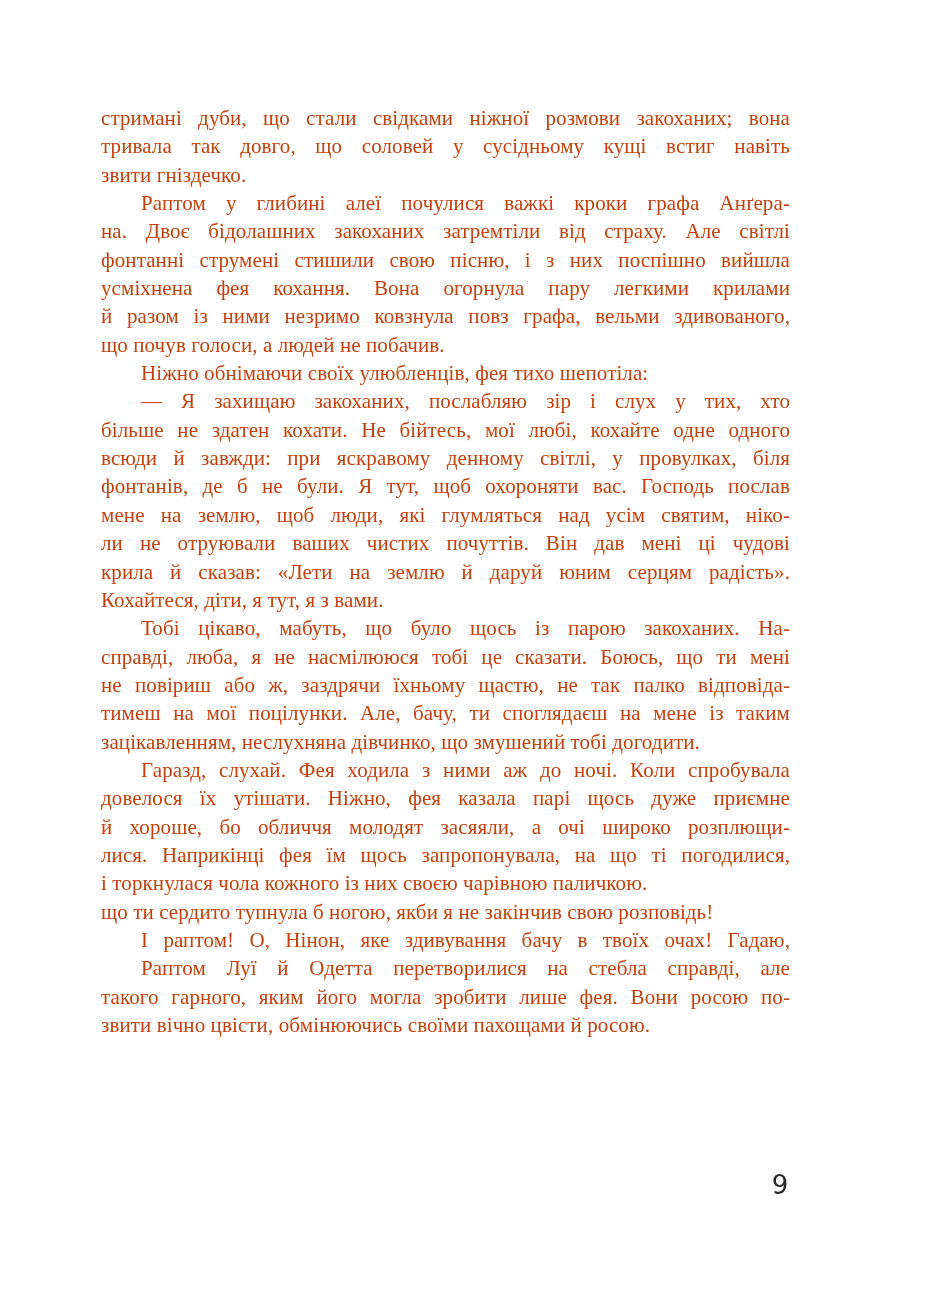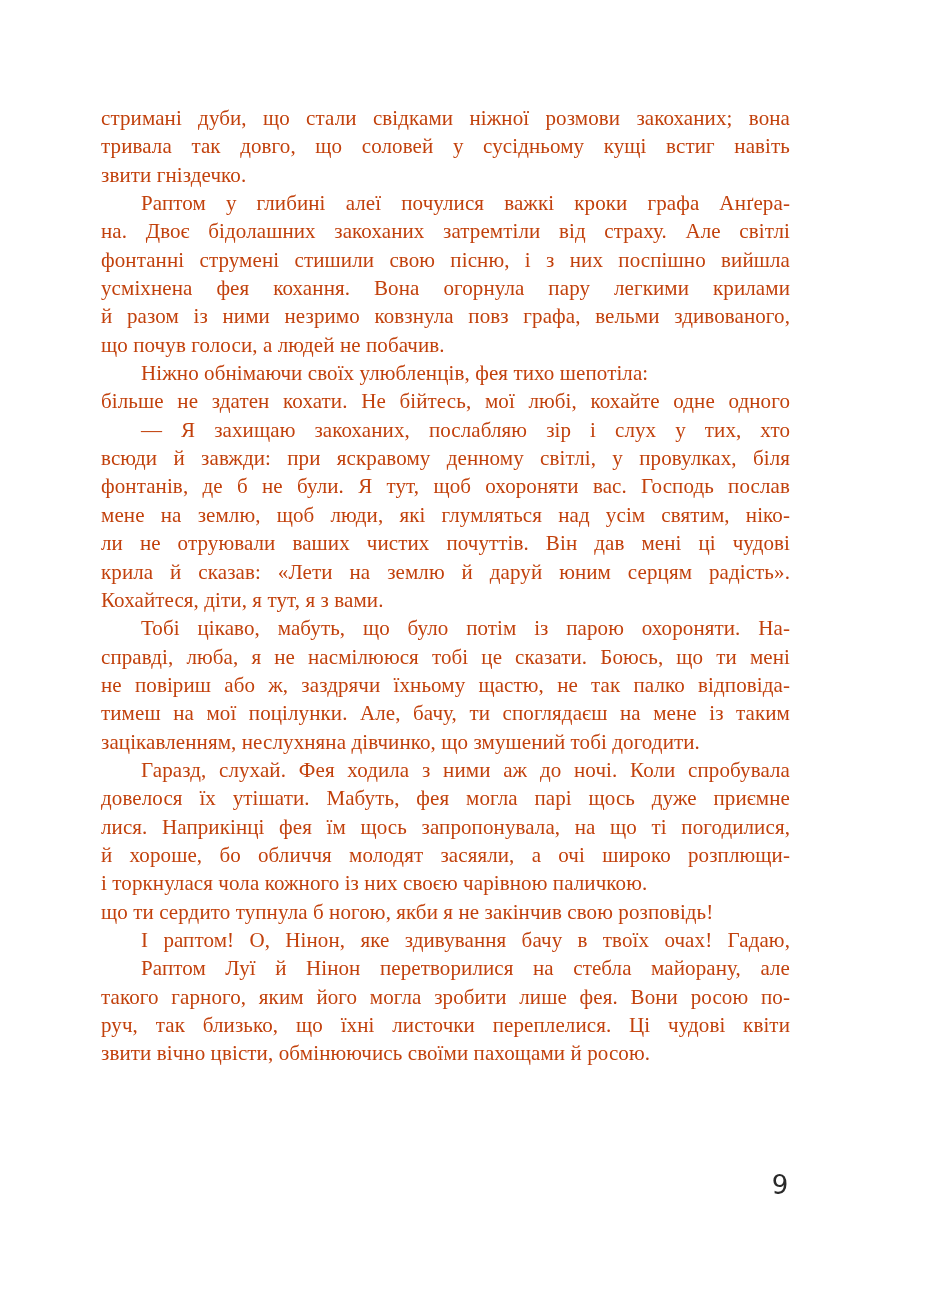--- a/index.html
+++ b/index.html
@@ -68,48 +68,47 @@
         <div class="line">на. Двоє бідолашних закоханих затремтіли від страху. Але світлі</div>
         <div class="line">фонтанні струмені стишили свою пісню, і з них поспішно вийшла</div>
         <div class="line">усміхнена фея кохання. Вона огорнула пару легкими крилами</div>
         <div class="line">й разом із ними незримо ковзнула повз графа, вельми здивованого,</div>
         <div class="line last">що почув голоси, а людей не побачив.</div>
       </div>
       <div class="para">
         <div class="line last indent">Ніжно обнімаючи своїх улюбленців, фея тихо шепотіла:</div>
       </div>
       <div class="para">
+        <div class="line indent">— Я захищаю закоханих, послабляю зір і слух у тих, хто</div>
         <div class="line">більше не здатен кохати. Не бійтесь, мої любі, кохайте одне одного</div>
-        <div class="line indent">— Я захищаю закоханих, послабляю зір і слух у тих, хто</div>
         <div class="line">всюди й завжди: при яскравому денному світлі, у провулках, біля</div>
         <div class="line">фонтанів, де б не були. Я тут, щоб охороняти вас. Господь послав</div>
         <div class="line">мене на землю, щоб люди, які глумляться над усім святим, ніко-</div>
         <div class="line">ли не отруювали ваших чистих почуттів. Він дав мені ці чудові</div>
         <div class="line">крила й сказав: «Лети на землю й даруй юним серцям радість».</div>
         <div class="line last">Кохайтеся, діти, я тут, я з вами.</div>
       </div>
       <div class="para">
-        <div class="line indent">Тобі цікаво, мабуть, що було потім із парою охороняти. На-</div>
+        <div class="line indent">Тобі цікаво, мабуть, що було щось із парою закоханих. На-</div>
         <div class="line">справді, люба, я не насмілююся тобі це сказати. Боюсь, що ти мені</div>
         <div class="line">не повіриш або ж, заздрячи їхньому щастю, не так палко відповіда-</div>
         <div class="line">тимеш на мої поцілунки. Але, бачу, ти споглядаєш на мене із таким</div>
         <div class="line last">зацікавленням, неслухняна дівчинко, що змушений тобі догодити.</div>
       </div>
       <div class="para">
         <div class="line indent">Гаразд, слухай. Фея ходила з ними аж до ночі. Коли спробувала</div>
-        <div class="line">довелося їх утішати. Мабуть, фея могла парі щось дуже приємне</div>
+        <div class="line">довелося їх утішати. Ніжно, фея казала парі щось дуже приємне</div>
+        <div class="line">й хороше, бо обличчя молодят засяяли, а очі широко розплющи-</div>
         <div class="line">лися. Наприкінці фея їм щось запропонувала, на що ті погодилися,</div>
-        <div class="line">й хороше, бо обличчя молодят засяяли, а очі широко розплющи-</div>
         <div class="line last">і торкнулася чола кожного із них своєю чарівною паличкою.</div>
       </div>
       <div class="para">
         <div class="line last">що ти сердито тупнула б ногою, якби я не закінчив свою розповідь!</div>
         <div class="line indent">І раптом! О, Нінон, яке здивування бачу в твоїх очах! Гадаю,</div>
       </div>
       <div class="para">
-        <div class="line indent">Раптом Луї й Нінон перетворилися на стебла майорану, але</div>
+        <div class="line indent">Раптом Луї й Одетта перетворилися на стебла справді, але</div>
         <div class="line">такого гарного, яким його могла зробити лише фея. Вони росою по-</div>
-        <div class="line">руч, так близько, що їхні листочки переплелися. Ці чудові квіти</div>
         <div class="line last">звити вічно цвісти, обмінюючись своїми пахощами й росою.</div>
       </div>
     </main>
   <div class="page-number">9</div>
 </div>
 
 </body></html>

